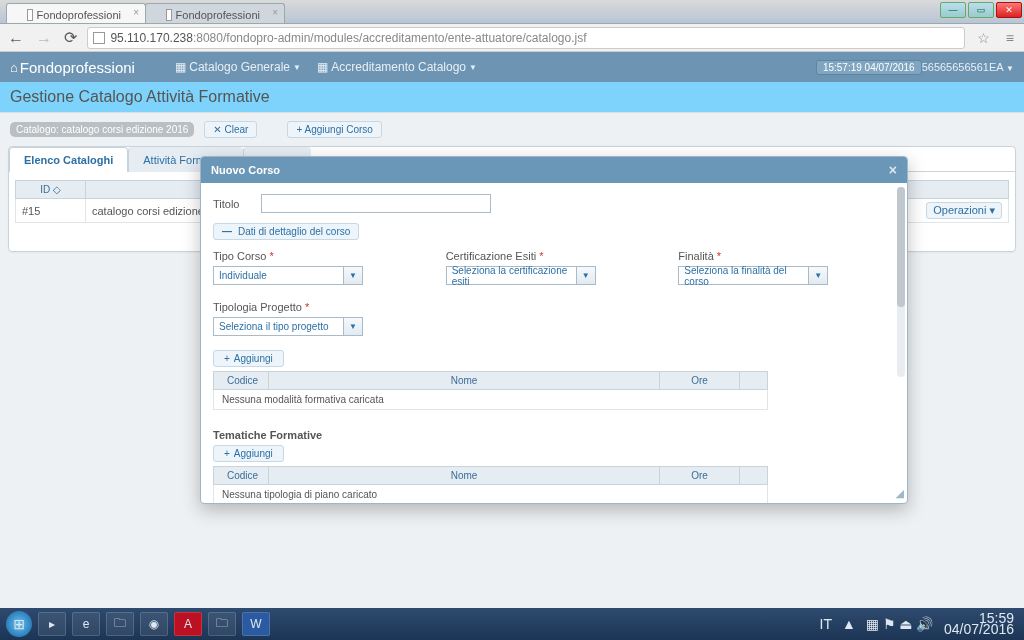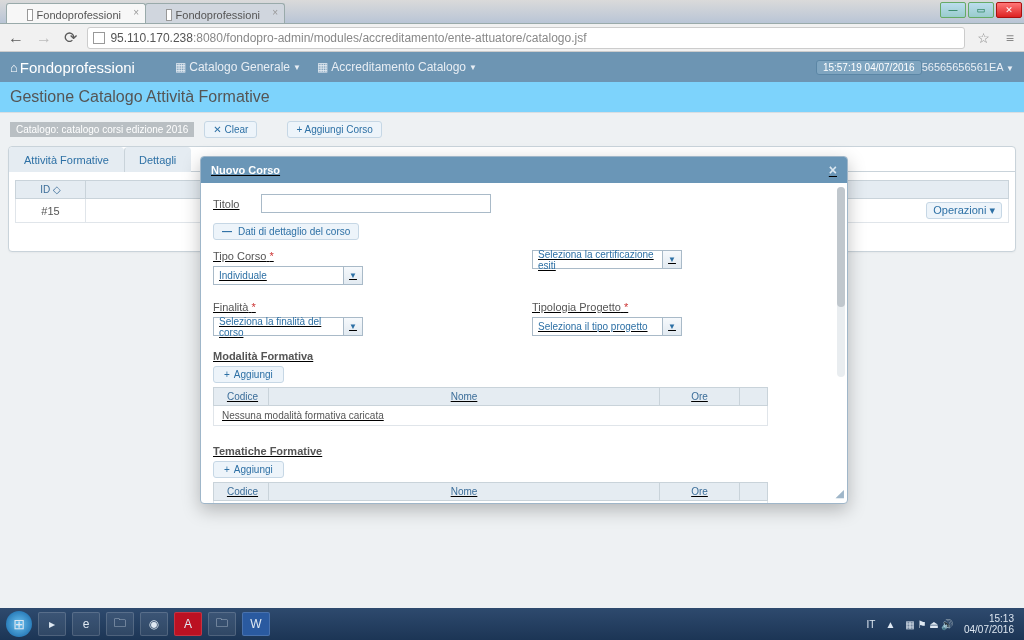--- a/index.html
+++ b/index.html
@@ -29,70 +29,70 @@
   .menu-item{ margin-left:40px; color:#e8eef4; display:flex; align-items:center; gap:3px;}
   .menu-caret{font-size:8px;}
   .spacer{flex:1;}
   .timestamp-chip{ background:#7fa5c0; border:1px solid #5b86a5; border-radius:3px; padding:1px 6px; font-size:10px; color:#fff;}
   .user-chip{ margin-left:0; color:#e9eff5; font-size:11px;}
 
   .page-title-bar{ background:#7dd3fc; padding:6px 10px; border-bottom:1px solid #d9dee2;}
   .page-title{ font-size:16px; color:#555; font-weight:normal;}
 
   .toolbar-row{ padding:8px 10px; display:flex; gap:10px; align-items:center;}
-  .grey-chip{ background:#b9bfc3; color:#fff; border-radius:0; padding:2px 6px; font-size:10px;}
+  .grey-chip{ background:#b9bfc3; color:#fff; border-radius:5px; padding:2px 6px; font-size:10px;}
   .blue-chip{ background:#edf4fa; border:1px solid #c6d7e5; color:#2d70a5; border-radius:3px; padding:2px 8px; font-size:10px;}
 
   .panel{ margin:0 8px; background:#fff; border:1px solid #c9d3da; border-radius:4px; box-shadow:0 1px 2px rgba(0,0,0,.04); padding:0 0 20px 0;}
   .tabs{ display:flex; border-bottom:1px solid #c9d3da;}
   .tab{ padding:6px 14px; font-size:11px; color:#2d70a5; border:1px solid transparent; border-bottom:none; border-top-left-radius:4px;border-top-right-radius:4px; margin-bottom:-1px; background:#e5ecf2;}
   .tab+.tab{border-left:1px solid #c9d3da;}
   .tab.active{ background:#fff; border-color:#c9d3da; font-weight:bold; color:#2d70a5;}
   .tab-body{ padding:8px 6px;}
   .bg-table{ width:100%; border-collapse:collapse;}
   .bg-table th{ background:#e5ecf2; border:1px solid #c9d3da; color:#3b6d99; font-size:10px; padding:3px 6px; font-weight:normal;}
-  .bg-table td{ border:1px solid #e0e5ea; padding:3px 6px; font-size:11px; color:#555;text-align:center;}
+  .bg-table td{ border:1px solid #e0e5ea; padding:3px 6px; font-size:11px; color:#555;}
   .op-chip{ display:inline-block; background:#edf4fa; border:1px solid #c6d7e5; color:#2d70a5; border-radius:3px; padding:1px 6px;}
 
   
-  .modal-back{ position:absolute; left:200px; top:156px; width:648px; background:#fff; border:1px solid #9fb6c9; box-shadow:0 6px 18px rgba(0,0,0,.25); border-radius:4px; overflow:hidden;text-decoration:underline;}
+  .modal-back{ position:absolute; left:200px; top:156px; width:708px; background:#fff; border:1px solid #9fb6c9; box-shadow:0 6px 18px rgba(0,0,0,.25); border-radius:4px; overflow:hidden;}
   .modal-head{ background:#6a96b7; color:#fff; font-size:11px; font-weight:bold; padding:5px 10px; display:flex; justify-content:space-between; align-items:center;}
   .modal-close{ color:#dbe7f0; font-size:14px; cursor:pointer;}
   .modal-body{ padding:8px 12px 12px 12px; max-height:320px; overflow-y:auto; position:relative;}
   .scroll-track{position:absolute; right:2px; top:4px; width:8px; height:190px; background:#e9edf0; border-radius:4px;}
   .scroll-thumb{width:8px;height:120px;background:#c0c7cd;border-radius:4px;}
   .row-line{ display:flex; align-items:center; gap:8px; margin:3px 0 8px 0;}
   .lbl{ width:40px; color:#555;}
   .txt-input{ border:1px solid #a9bac8; height:19px; width:230px; background:#fff;}
 
   .fieldset-bar{ display:inline-flex; align-items:center; gap:6px; border:1px solid #c6d7e5; background:#edf4fa; color:#2d70a5; border-radius:3px; padding:2px 8px; font-size:10px; margin:2px 0 10px 0;}
   .minus-ic{ font-weight:bold;}
 
-  .form-grid{ display:grid; grid-template-columns: 1fr 1fr; column-gap:24px; row-gap:14px; margin-bottom:14px;gap:16px;}
+  .form-grid{ display:grid; grid-template-columns: 1fr 1fr 1fr; column-gap:24px; row-gap:14px; margin-bottom:14px;gap:16px;}
   .form-item label{ display:block; color:#555; margin-bottom:4px;}
   .req{ color:#c33;}
   .combo{ display:flex;}
   .combo-field{ border:1px solid #a9bac8; border-right:none; background:#fff; height:19px; width:130px; padding:0 5px; font-size:10px; color:#2d70a5; display:flex; align-items:center;}
   .combo-btn{ width:20px;height:19px;border:1px solid #a9bac8;background:linear-gradient(#f6f9fc,#e2eaf1);color:#2d70a5;font-size:8px;display:flex;align-items:center;justify-content:center;}
 
   .section-title{ color:#555; font-weight:bold; font-size:11px; margin:3px 0 4px 0;}
   .add-btn{ display:inline-flex; align-items:center; gap:4px; background:#edf4fa; border:1px solid #c6d7e5; color:#2d70a5; border-radius:3px; padding:2px 10px; font-size:10px; margin-bottom:4px;}
 
   .mini-table{ width:555px; border:1px solid #c9d3da; border-collapse:collapse; font-size:10px;}
   .mini-table th{ background:#e5ecf2; border:1px solid #c9d3da; color:#3b6d99; font-weight:normal; padding:3px 6px;}
   .mini-table td{ border:1px solid #e0e5ea; padding:4px 8px; color:#555;}
   .mini-table th.codice{ width:55px;padding-left:9px;}
   .mini-table th.ore{ width:80px;}
   .resize-handle{position:absolute;right:3px;bottom:3px;color:#9fb6c9;font-size:11px;}
 
   
   .taskbar{ position:absolute; left:0; right:0; bottom:0; height:32px; background:linear-gradient(#2e4a6e,#1c3555); display:flex; align-items:center; padding:0 6px; gap:6px;}
   .tb-icon{ width:28px;height:24px; background:rgba(255,255,255,.08); border:1px solid rgba(255,255,255,.15); border-radius:2px; display:flex;align-items:center;justify-content:center; color:#dfe8f2; font-size:12px;}
   .tb-icon.start{ background:radial-gradient(circle,#6bc1f0,#1062a5); border-radius:50%; width:26px;height:26px; border:none; font-size:14px;}
-  .tb-right{ margin-left:auto; display:flex; align-items:center; color:#dfe8f2; font-size:10px; gap:10px;}
+  .tb-right{ margin-left:auto; display:flex; align-items:center; color:#dfe8f2; font-size:14px; gap:10px;}
   .clock{ text-align:right; line-height:11px; padding-right:4px;}
 </style>
 </head>
 <body>
 
 <div class="chrome-tabs">
   <div class="chrome-tab">
     <span class="favicon"></span>
     <span>Fondoprofessioni</span>
     <span class="tab-x">×</span>
@@ -149,20 +149,21 @@
 </div>
 
 <div class="toolbar-row">
   <span class="grey-chip">Catalogo: catalogo corsi edizione 2016</span>
   <span class="blue-chip">✕ <span>Clear</span></span>
   <span class="blue-chip" style="margin-left:20px">+ <span>Aggiungi Corso</span></span>
 </div>
 
 <div class="panel">
   <div class="tabs">
+    <div class="tab active">Elenco Cataloghi</div>
     <div class="tab">Attività Formative</div>
     <div class="tab">Dettagli</div>
   </div>
   <div class="tab-body">
     <table class="bg-table">
       <tbody>
           <tr>
         <th style="width:70px"><span>ID</span> <span>◇</span></th>
         <th></th>
         <th style="width:170px;text-align:right"></th>
@@ -200,20 +201,21 @@
 
     <div class="form-grid">
       <div class="form-item">
         <label><span>Tipo Corso</span> <span class="req">*</span></label>
         <div class="combo">
           <div class="combo-field">Individuale</div>
           <div class="combo-btn">▼</div>
         </div>
       </div>
       <div class="form-item">
+        <label><span>Certificazione Esiti</span> <span class="req">*</span></label>
         <div class="combo">
           <div class="combo-field">Seleziona la certificazione esiti</div>
           <div class="combo-btn">▼</div>
         </div>
       </div>
       <div class="form-item">
         <label><span>Finalità</span> <span class="req">*</span></label>
         <div class="combo">
           <div class="combo-field">Seleziona la finalità del corso</div>
           <div class="combo-btn">▼</div>
@@ -221,21 +223,20 @@
       </div>
       <div class="form-item">
         <label><span>Tipologia Progetto</span> <span class="req">*</span></label>
         <div class="combo">
           <div class="combo-field">Seleziona il tipo progetto</div>
           <div class="combo-btn">▼</div>
         </div>
       </div>
     </div>
 
-    <div class="section-title">Modalità Formativa</div>
     <div class="add-btn">+ <span>Aggiungi</span></div>
     <table class="mini-table">
       <tbody>
           <tr>
         <th class="codice">Codice</th>
         <th>Nome</th>
         <th class="ore">Ore</th>
         <th style="width:28px"></th>
       </tr>
       <tr>
@@ -273,17 +274,17 @@
   <div class="tb-icon">🗀</div>
   <div class="tb-icon">◉</div>
   <div class="tb-icon" style="background:#b12;">A</div>
   <div class="tb-icon">🗀</div>
   <div class="tb-icon" style="background:#2a5aa0;">W</div>
   <div class="tb-right">
     <span>IT</span>
     <span>▲</span>
     <span>▦ ⚑ ⏏ 🔊</span>
     <div class="clock">
-      <div>15:13</div>
+      <div>15:59</div>
       <div>04/07/2016</div>
     </div>
   </div>
 </div>
 
 </body></html>

